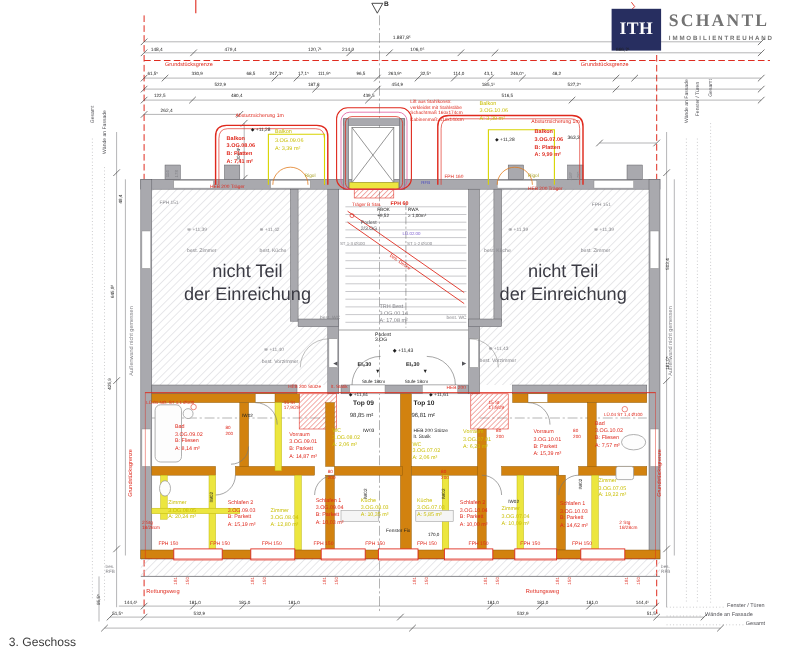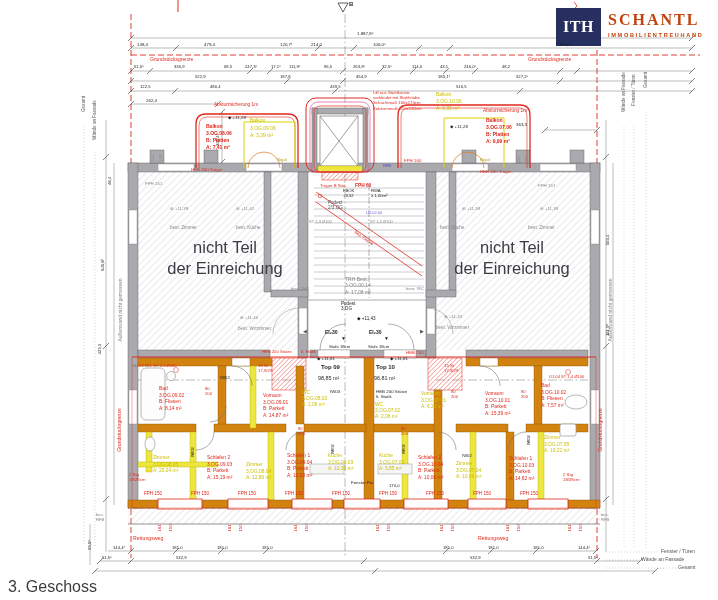--- a/index.html
+++ b/index.html
@@ -7,24 +7,24 @@
           font-family:"Liberation Sans",sans-serif;}
   svg{position:absolute;left:0;top:0;}
   #labels{position:absolute;left:0;top:0;width:718px;height:600px;}
   .lbl{position:absolute;white-space:pre;line-height:1.18;letter-spacing:0;}
   .notpart{position:absolute;width:150px;text-align:center;color:#3b3b44;
            font-size:16.5px;line-height:21px;}
   .logo{position:absolute;left:556px;top:8px;display:flex;align-items:flex-start;}
   .logo-box{width:45px;height:38px;background:#272e60;color:#ffffff;display:flex;
             align-items:center;justify-content:center;font-family:"Liberation Serif",serif;
             font-weight:700;font-size:16px;letter-spacing:.5px;}
-  .logo-text{margin-left:7px;padding-top:3px;color:#c2410c;}
+  .logo-text{margin-left:7px;padding-top:3px;color:#737373;}
   .logo-name{font-family:"Liberation Serif",serif;font-weight:700;font-size:16px;letter-spacing:2px;}
   .logo-sub{font-size:5.6px;font-weight:700;letter-spacing:1.7px;margin-top:3px;}
-  .floor-title{position:absolute;left:8px;top:578px;font-size:16px;color:#3c3c3c;}
+  .floor-title{position:absolute;left:8px;top:578px;font-size:11px;color:#3c3c3c;}
 </style>
 </head>
 <body>
 
 <div class="canvas">
 
 <svg width="718" height="600" viewBox="0 0 718 600">
   <defs>
     <pattern id="hatch" width="5" height="5" patternUnits="userSpaceOnUse" patternTransform="rotate(45)">
       <line x1="0" y1="0" x2="0" y2="5" stroke="#c9c9ce" stroke-width="0.8"></line>

